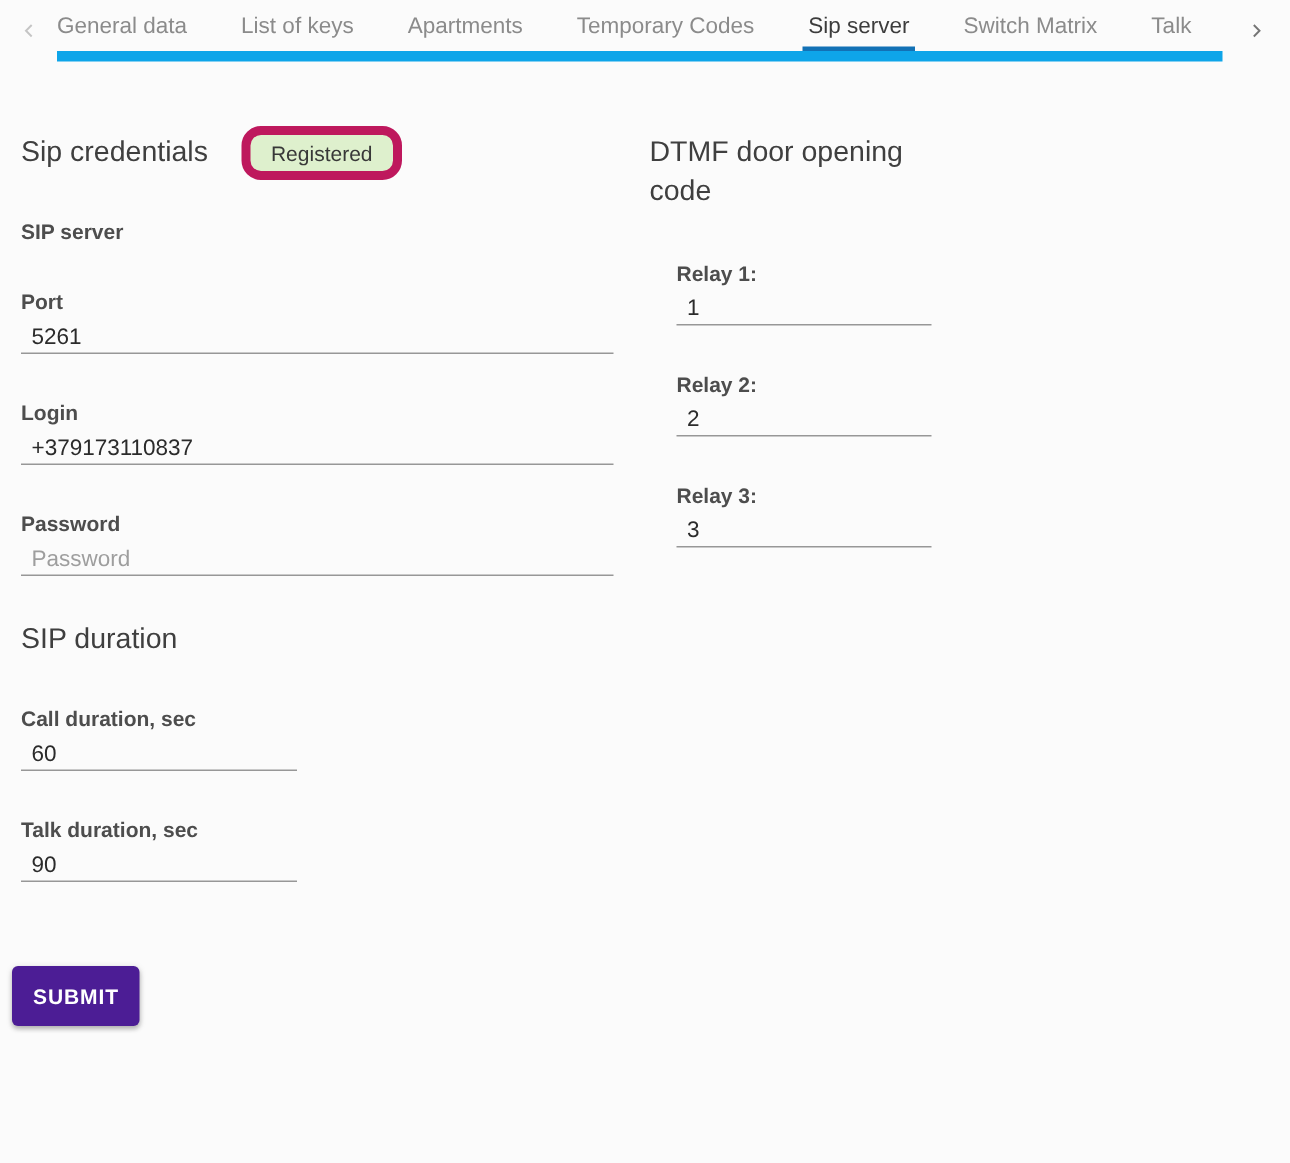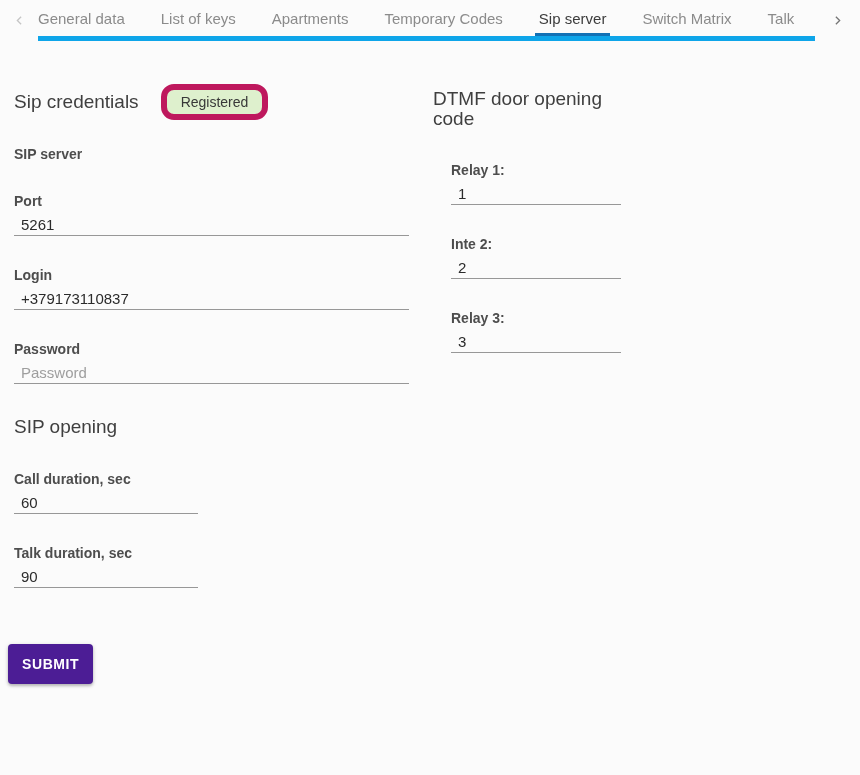--- a/index.html
+++ b/index.html
@@ -14,21 +14,21 @@
   
   .tabbar { display: flex; align-items: stretch; height: 41px; }
   .nav-btn {
     display: flex; align-items: center; justify-content: center;
     background: none; border: none; padding: 0; cursor: pointer;
   }
   .nav-btn.prev { width: 38px; }
   .nav-btn.next { width: 45px; }
   .tabs {
     flex: 1; display: flex; gap: 36px;
-    border-bottom: 5px solid #0ea5e9;
+    border-bottom: 7px solid #0ea5e9;
     overflow: hidden;
   }
   .tab {
     position: relative;
     display: flex; align-items: center;
     white-space: nowrap;
     font-size: 15px; color: #8b8b8b;
     cursor: pointer;
   }
   .tab.active { color: #3c3c3c; }
@@ -58,21 +58,21 @@
     background: #def0cd;
     border: 6px solid #be185d;
     border-radius: 13px;
     font-size: 14px; color: #383838;
   }
   h1.mid-title { margin: 0 0 32px 0; font-size: 19px; font-weight: 400; color: #3f3f3f; line-height: 24px; }
 
   .dtmf-title {
     margin: 48px 0 33px 0;
     font-size: 19px; font-weight: 400; color: #3f3f3f;
-    line-height: 20px; width: 190px;
+    line-height: 26px; width: 190px;
   }
 
   
   .field { margin-bottom: 31px; }
   .field .flabel {
     display: block;
     font-size: 14px; font-weight: bold; color: #4d4d4d;
     line-height: 16px; margin-bottom: 5px;
   }
   .field input {
@@ -149,21 +149,21 @@
     <div class="field">
       <span class="flabel">Login</span>
       <input type="text" value="+379173110837" style="">
     </div>
 
     <div class="field">
       <span class="flabel">Password</span>
       <input type="text" placeholder="Password" style="">
     </div>
 
-    <h1 class="mid-title">SIP opening</h1>
+    <h1 class="mid-title">SIP duration</h1>
 
     <div class="field narrow">
       <span class="flabel">Call duration, sec</span>
       <input type="text" value="60" style="">
     </div>
 
     <div class="field narrow">
       <span class="flabel">Talk duration, sec</span>
       <input type="text" value="90" style="">
     </div>
@@ -173,21 +173,21 @@
 
   <section class="col-right">
     <h1 class="dtmf-title">DTMF door opening code</h1>
 
     <div class="relay-group">
       <div class="field">
         <span class="flabel">Relay 1:</span>
         <input type="text" value="1" style="">
       </div>
       <div class="field">
-        <span class="flabel">Inte 2:</span>
+        <span class="flabel">Relay 2:</span>
         <input type="text" value="2" style="">
       </div>
       <div class="field">
         <span class="flabel">Relay 3:</span>
         <input type="text" value="3" style="">
       </div>
     </div>
   </section>
 
 </main>

